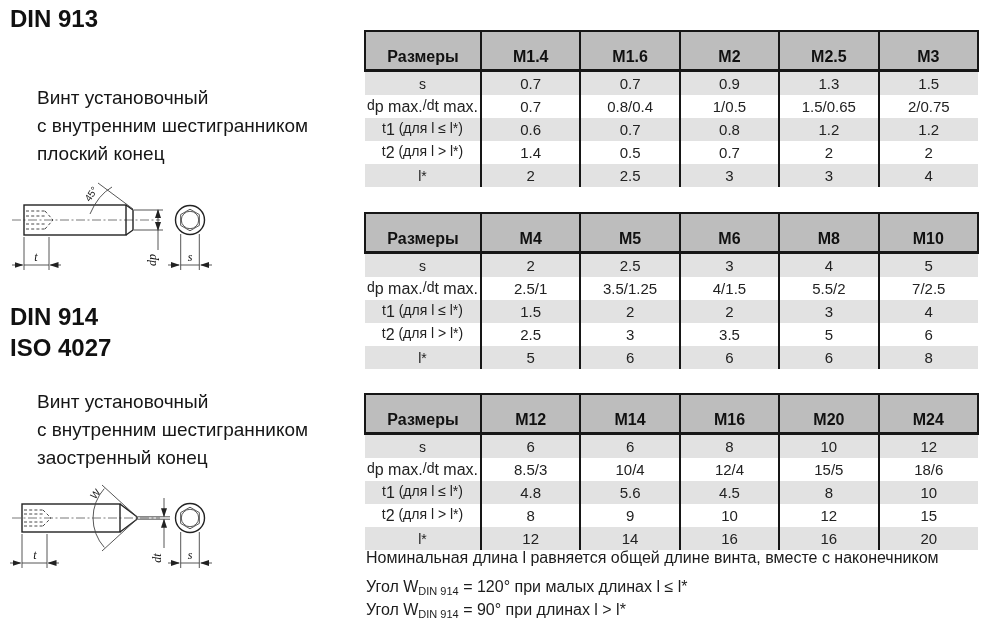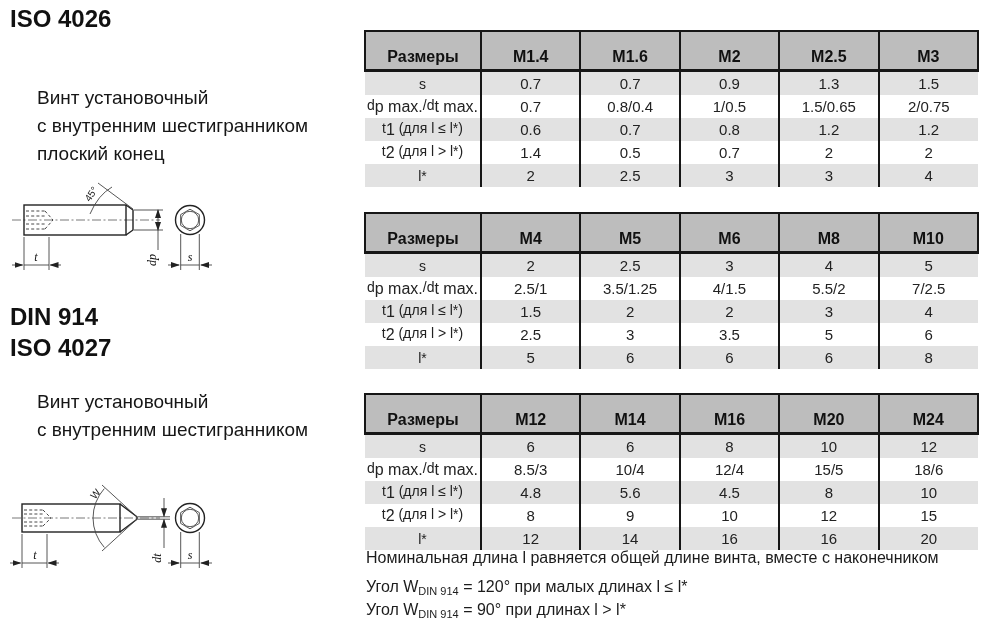--- a/index.html
+++ b/index.html
@@ -45,21 +45,21 @@
   .note { position:absolute; left:366px; font-size:16px; color:#1c1c1c; }
   #note1 { top:549px; }
   #note2 { top:578px; }
   #note3 { top:601px; }
   .note .sb { font-size:11px; vertical-align:-3px; }
 </style>
 </head>
 <body>
 
 <div class="std-block" id="std1">
-  <div>ISO 4026</div>
+  <div>DIN 913</div>
 </div>
 
 <div class="desc-block" id="desc1">
   <div>Винт установочный</div>
   <div>с внутренним шестигранником</div>
   <div>плоский конец</div>
 </div>
 
 <svg class="drawing" id="drawing1" width="220" height="122" viewBox="0 0 220 122">
   <defs>
@@ -120,20 +120,21 @@
 </svg>
 
 <div class="std-block" id="std2">
   <div>DIN 914</div>
   <div>ISO 4027</div>
 </div>
 
 <div class="desc-block" id="desc2">
   <div>Винт установочный</div>
   <div>с внутренним шестигранником</div>
+  <div>заостренный конец</div>
 </div>
 
 <svg class="drawing" id="drawing2" width="220" height="124" viewBox="0 0 220 124">
   <defs>
     <marker id="d2ae" markerWidth="9" markerHeight="7" refX="8" refY="3" orient="auto" markerUnits="userSpaceOnUse">
       <path d="M0,0 L9,3 L0,6 Z" fill="#222"></path>
     </marker>
   </defs>
   <line class="cl" x1="4" y1="52" x2="152" y2="52"></line>
   <rect class="ol" x="14" y="38" width="98" height="28"></rect>

